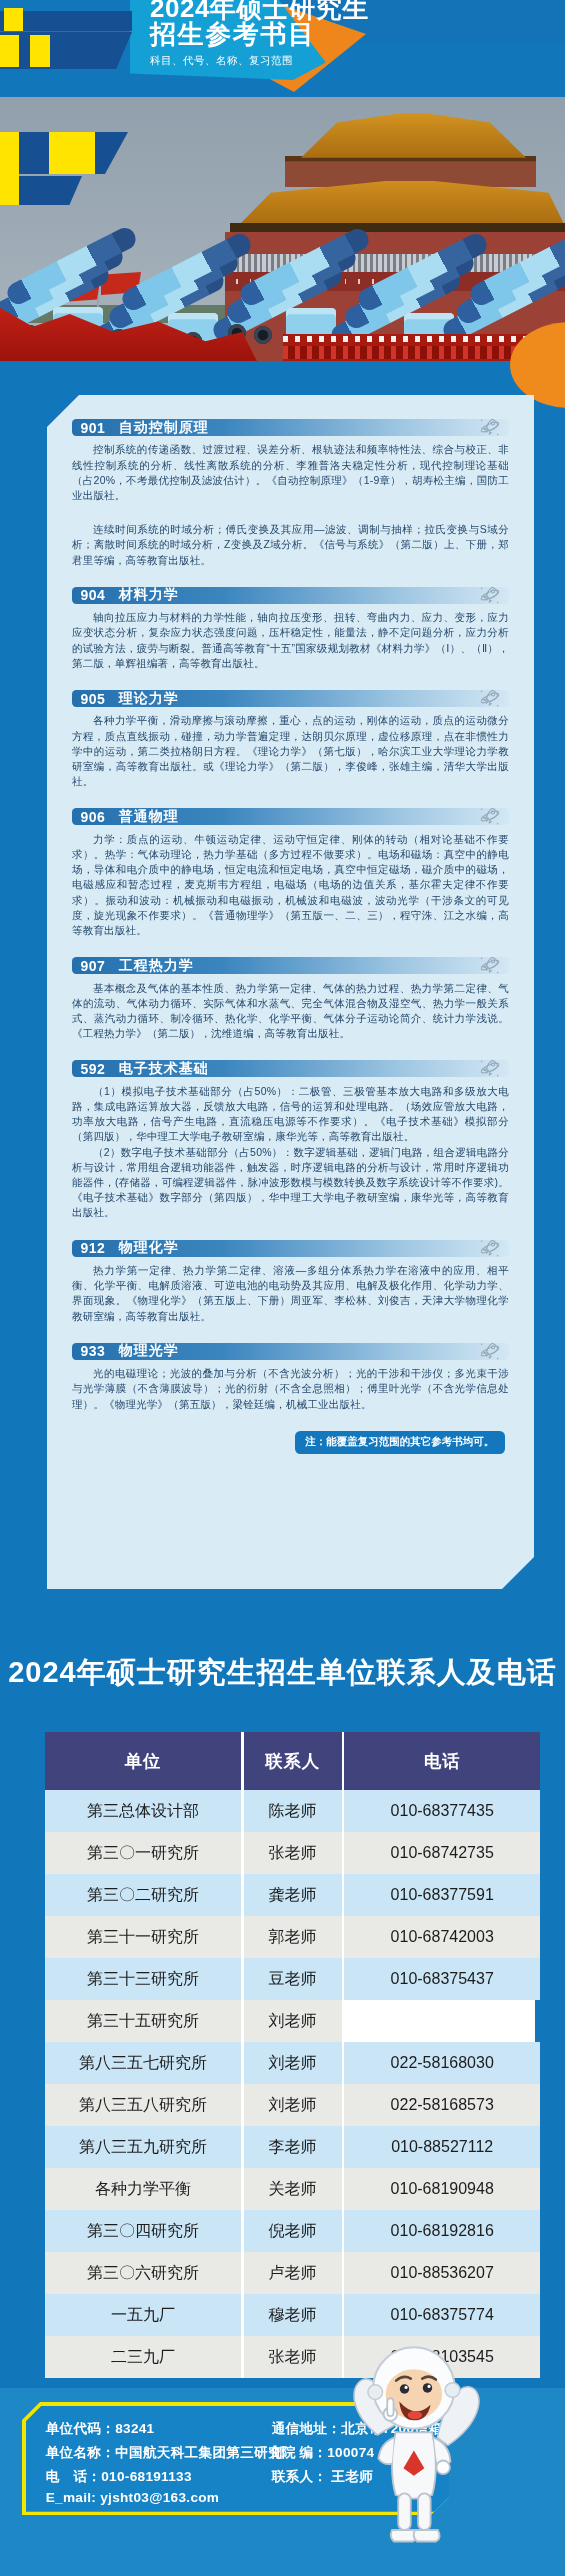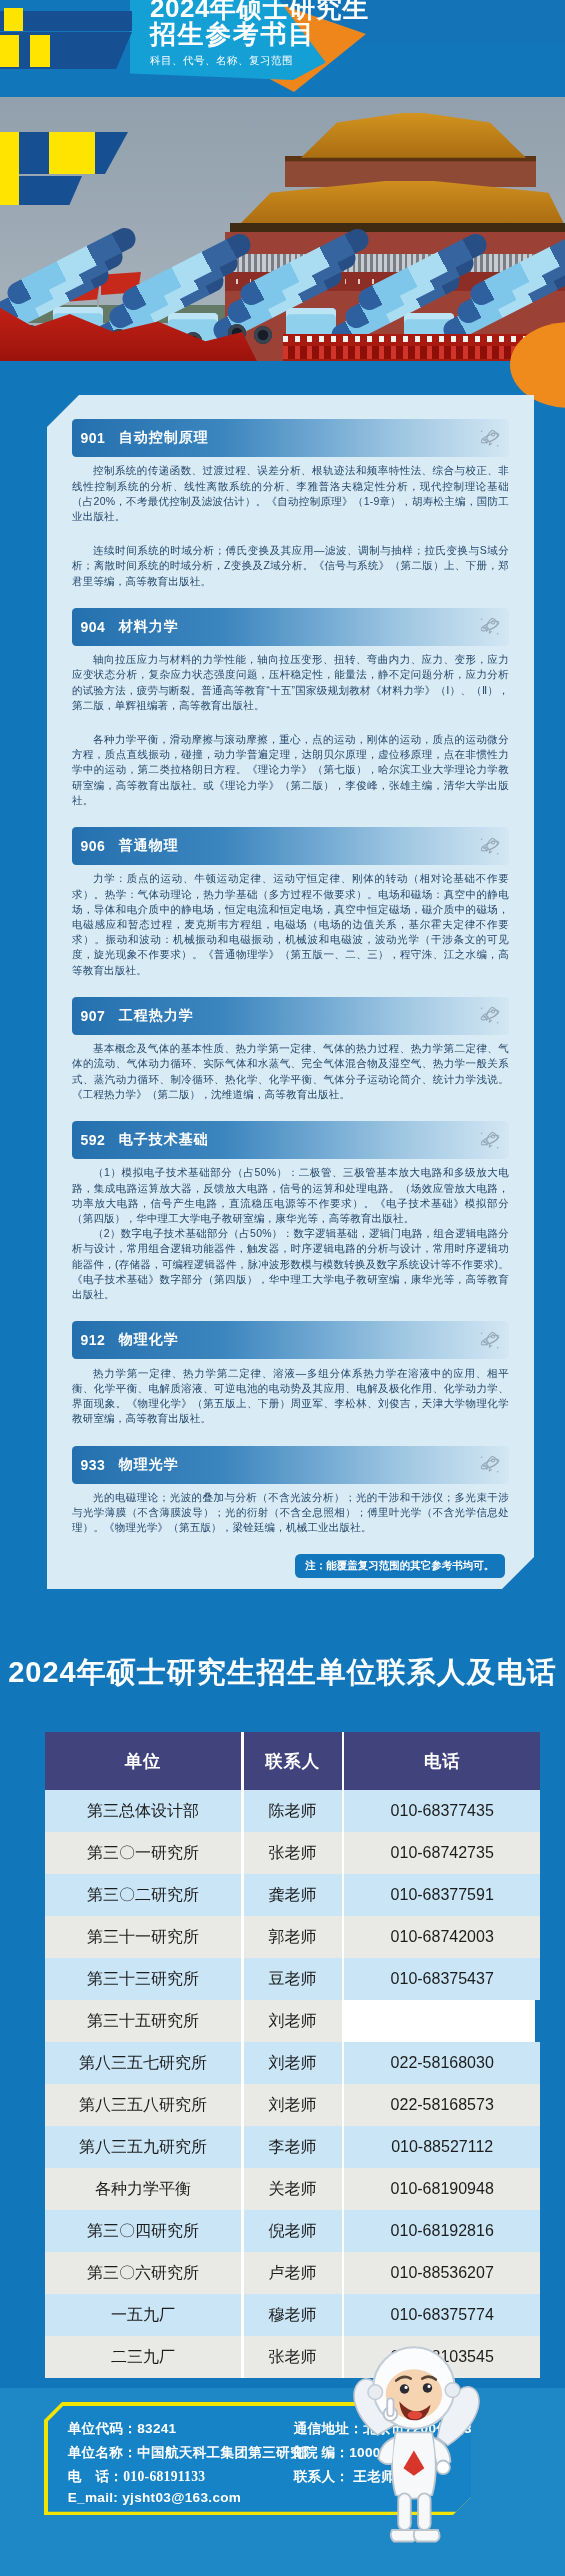--- a/index.html
+++ b/index.html
@@ -53,21 +53,21 @@
   .title-l1{font-size:26px;font-weight:bold;letter-spacing:0.5px;line-height:1.0;}
   .title-l2{font-size:26px;font-weight:bold;letter-spacing:1.6px;line-height:1.06;}
   .subtitle{margin-top:5.2px;font-size:10.5px;font-weight:normal;letter-spacing:0.5px;}
   .navy{position:absolute;background:#174f93;}
   .ylw{position:absolute;background:#ffe400;}
   
   .panel{position:absolute;left:47px;top:395px;width:487px;height:1194px;background:#d9ecf6;
     clip-path:polygon(32px 0,100% 0,100% calc(100% - 32px),calc(100% - 32px) 100%,0 100%,0 32px);
     box-sizing:border-box;padding:24px 25px 12.6px 25px;overflow:hidden;}
   .course{margin-bottom:19px;}
-  .course-hd{position:relative;height:38px;border-radius:4.2px;display:flex;align-items:center;
+  .course-hd{position:relative;height:17px;border-radius:4.2px;display:flex;align-items:center;
     background:linear-gradient(90deg,#2470ae 0%,#3c86bf 35%,#9ec6e2 75%,#d3e7f3 100%);
     color:#fff;font-weight:bold;font-size:14px;padding:0 8.4px;}
   .course-code{letter-spacing:0.5px;}
   .course-name{margin-left:13.6px;letter-spacing:1px;}
   .rocket{margin-left:auto;width:23px;height:23px;opacity:.9;}
   .course-body{margin-top:6.3px;}
   .course-par{margin:0;color:#24476b;font-size:10.5px;line-height:1.45;text-align:justify;text-indent:2em;letter-spacing:0.2px;}
   .note-box{margin:5.2px 4.2px 0 auto;width:fit-content;background:#1377bd;color:#fff;
     border-radius:5.2px;padding:4.7px 10.5px;font-size:10.5px;font-weight:bold;}
   
@@ -75,21 +75,21 @@
     color:#fff;font-size:29px;font-weight:bold;letter-spacing:1px;}
   .tbl{position:absolute;left:45px;top:1732px;width:490px;background:#fff;}
   .trow{display:grid;grid-template-columns:40% 20% 40%;column-gap:2.6px;background:#fff;}
   .tcell{display:flex;align-items:center;justify-content:center;}
   .thead .tcell{background:#41437d;color:#fff;font-size:17.3px;font-weight:bold;height:58px;letter-spacing:1px;}
   .tbody-row .tcell{height:42px;color:#1d1d1d;font-size:16px;}
   .tbody-row:nth-child(even) .tcell{background:#e9e9e6;}
   .tbody-row:nth-child(odd) .tcell{background:#c9e5f6;}
   
   .bottom-band{position:absolute;left:0;top:2388px;width:565px;height:188px;background:#1e87c5;}
-  .footer-card{position:absolute;left:44px;top:2402px;width:427px;height:113px;background:#f2e500;
+  .footer-card{position:absolute;left:22px;top:2402px;width:427px;height:113px;background:#f2e500;
     clip-path:polygon(18px 0,100% 0,100% calc(100% - 18px),calc(100% - 18px) 100%,0 100%,0 18px);}
   .footer-inner{position:absolute;left:3.7px;top:3.7px;width:516px;height:106px;background:#1583c6;
     clip-path:polygon(15.7px 0,100% 0,100% calc(100% - 15.7px),calc(100% - 15.7px) 100%,0 100%,0 15.7px);}
   .f-line{position:absolute;color:#fff;font-size:13.6px;font-weight:bold;white-space:nowrap;letter-spacing:0.3px;}
   .qr{position:absolute;left:439px;top:9.4px;width:61px;height:61px;background:#fff;border-radius:3.1px;}
   .qr-noise{position:absolute;left:4.2px;top:4.2px;width:52px;height:52px;
     background-image:repeating-linear-gradient(0deg,#000 0 2.1px,transparent 2.1px 4.7px),
                      repeating-linear-gradient(90deg,#000 0 2.1px,transparent 2.1px 4.7px);
     background-blend-mode:multiply;opacity:.85;}
   .finder{position:absolute;width:13.6px;height:13.6px;border:2.6px solid #000;background:#fff;box-sizing:border-box;}
@@ -228,20 +228,37 @@
               <circle cx="41" cy="39" r="1.6"></circle>
             </g>
       </svg>
     </div>
     <div class="course-body">
           <p class="course-par">轴向拉压应力与材料的力学性能，轴向拉压变形、扭转、弯曲内力、应力、变形，应力应变状态分析，复杂应力状态强度问题，压杆稳定性，能量法，静不定问题分析，应力分析的试验方法，疲劳与断裂。普通高等教育“十五”国家级规划教材《材料力学》（Ⅰ）、（Ⅱ），第二版，单辉祖编著，高等教育出版社。</p>
         </div>
   </div>
 
   <div class="course">
+    <div class="course-hd">
+      <span class="course-code">905</span>
+      <span class="course-name">理论力学</span>
+      <svg class="rocket" viewBox="0 0 48 48">
+        <g stroke="#8fa3b3" fill="none" stroke-width="2.2" stroke-linejoin="round" stroke-linecap="round">
+          <path d="M29 7c6 1.5 10 5.5 12 11.5-4 6-10 10-17.5 12l-6-6C19.5 17 23.5 11 29 7z"></path>
+          <circle cx="31.5" cy="15.5" r="3.4"></circle>
+          <path d="M18.5 24.5l-7.5 2.5 5.5 1.5 1.5 5.5 2.5-7.5"></path>
+          <path d="M25 31l-1.5 7 4.5-3.5"></path>
+          <ellipse cx="25" cy="23" rx="20" ry="6.5" transform="rotate(-24 25 23)"></ellipse>
+        </g>
+        <g fill="#8fa3b3">
+              <circle cx="7.5" cy="9" r="1.6"></circle>
+              <circle cx="41" cy="39" r="1.6"></circle>
+            </g>
+      </svg>
+    </div>
     <div class="course-body">
           <p class="course-par">各种力学平衡，滑动摩擦与滚动摩擦，重心，点的运动，刚体的运动，质点的运动微分方程，质点直线振动，碰撞，动力学普遍定理，达朗贝尔原理，虚位移原理，点在非惯性力学中的运动，第二类拉格朗日方程。《理论力学》（第七版），哈尔滨工业大学理论力学教研室编，高等教育出版社。或《理论力学》（第二版），李俊峰，张雄主编，清华大学出版社。</p>
         </div>
   </div>
 
   <div class="course">
     <div class="course-hd">
       <span class="course-code">906</span>
       <span class="course-name">普通物理</span>
       <svg class="rocket" viewBox="0 0 48 48">
@@ -451,21 +468,21 @@
     <div class="tcell">010-88103545</div>
   </div>
 </div>
 </div>
 
 <div class="bottom-band"></div>
 <div class="footer-card">
   <div class="footer-inner">
     <div class="f-line" style="left:20px;top:14.7px;">单位代码：83241</div>
     <div class="f-line" style="left:20px;top:38px;">单位名称：中国航天科工集团第三研究院</div>
-    <div class="f-line" style="left:20px;top:62px;font-family:Liberation Serif, serif;">电　话：010-68191133</div>
+    <div class="f-line" style="left:20px;top:62px;">电　话：010-68191133</div>
     <div class="f-line" style="left:20px;top:84px;">E_mail: yjsht03@163.com</div>
     <div class="f-line" style="left:246px;top:14.7px;">通信地址：北京市7200信箱3分箱</div>
     <div class="f-line" style="left:246px;top:38px;">邮　编：100074</div>
     <div class="f-line" style="left:246px;top:62px;">联系人：  王老师</div>
     <div class="qr">
       <div class="qr-noise"></div>
       <div class="finder" style="left:3.1px;top:3.1px;"></div>
       <div class="finder" style="right:3.1px;top:3.1px;"></div>
       <div class="finder" style="left:3.1px;bottom:3.1px;"></div>
     </div>

